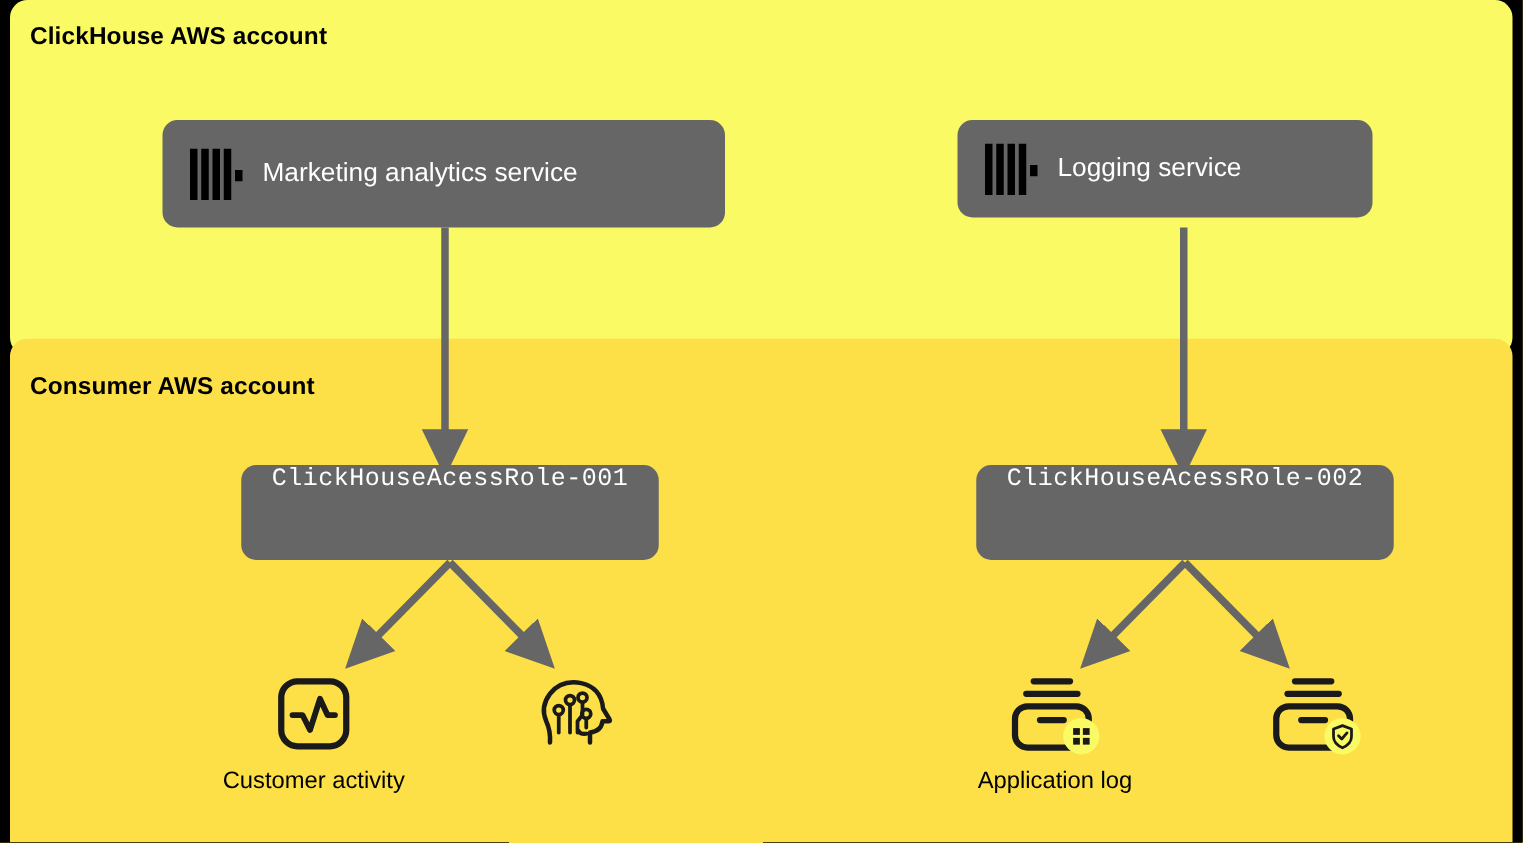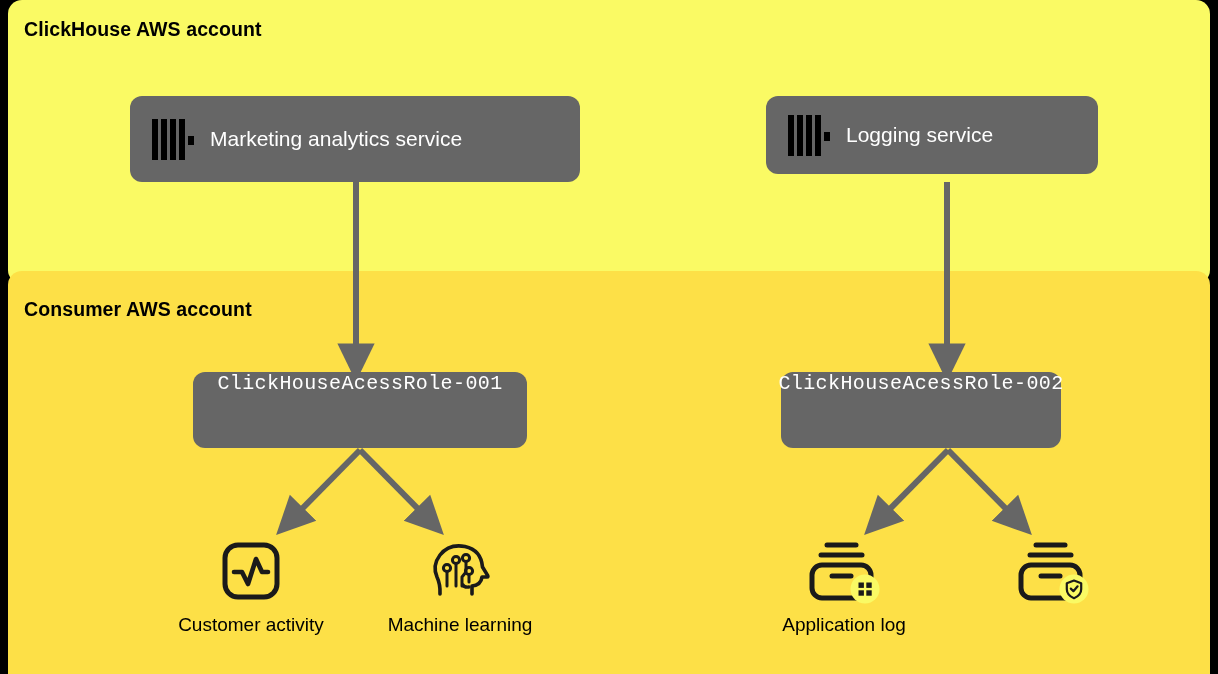--- a/index.html
+++ b/index.html
@@ -89,21 +89,21 @@
   
   .role-box {
     position: absolute;
     background: #666666;
     border-radius: 12px;
     display: flex;
     justify-content: center;
     box-sizing: border-box;
   }
   #box-role-001 { left: 193px; top: 372px; width: 334px; height: 76px; }
-  #box-role-002 { left: 781px; top: 372px; width: 280px; height: 76px; }
+  #box-role-002 { left: 781px; top: 372px; width: 334px; height: 76px; }
   .role-label {
     font-family: "Liberation Mono", "DejaVu Sans Mono", monospace;
     font-size: 20px;
     color: #FFFFFF;
     letter-spacing: 0.4px;
     white-space: nowrap;
   }
 
   
   #arrows {
@@ -220,21 +220,20 @@
         <circle cx="18" cy="27" r="3.6" fill="none" stroke="#1A1A1A" stroke-width="3"></circle>
         <line x1="18" y1="31" x2="18" y2="45" stroke="#1A1A1A" stroke-width="3" stroke-linecap="round"></line>
         <circle cx="27" cy="19" r="3.6" fill="none" stroke="#1A1A1A" stroke-width="3"></circle>
         <line x1="27" y1="23" x2="27" y2="45" stroke="#1A1A1A" stroke-width="3" stroke-linecap="round"></line>
         <circle cx="37" cy="17" r="3.6" fill="none" stroke="#1A1A1A" stroke-width="3"></circle>
         <path d="M37,21 L37,31 L33,36 L33,45" fill="none" stroke="#1A1A1A" stroke-width="3" stroke-linecap="round" stroke-linejoin="round"></path>
         <circle cx="40" cy="30" r="3.6" fill="none" stroke="#1A1A1A" stroke-width="3"></circle>
         <line x1="40" y1="34" x2="40" y2="41" stroke="#1A1A1A" stroke-width="3" stroke-linecap="round"></line>
       </svg>
     </div>
-    <div class="leaf-label">Machine learning</div>
   </div>
 
   <div class="leaf" id="leaf-application-log">
     <div class="leaf-icon">
       <svg width="76" height="66" viewBox="0 0 76 66" xmlns="http://www.w3.org/2000/svg">
         <line x1="21" y1="7" x2="50" y2="7" stroke="#1A1A1A" stroke-width="5" stroke-linecap="round"></line>
         <line x1="15" y1="17" x2="56" y2="17" stroke="#1A1A1A" stroke-width="5" stroke-linecap="round"></line>
         <rect x="6" y="27" width="59" height="33" rx="10" ry="10" fill="none" stroke="#1A1A1A" stroke-width="5"></rect>
         <line x1="26" y1="38" x2="45" y2="38" stroke="#1A1A1A" stroke-width="5" stroke-linecap="round"></line>
         <g>

